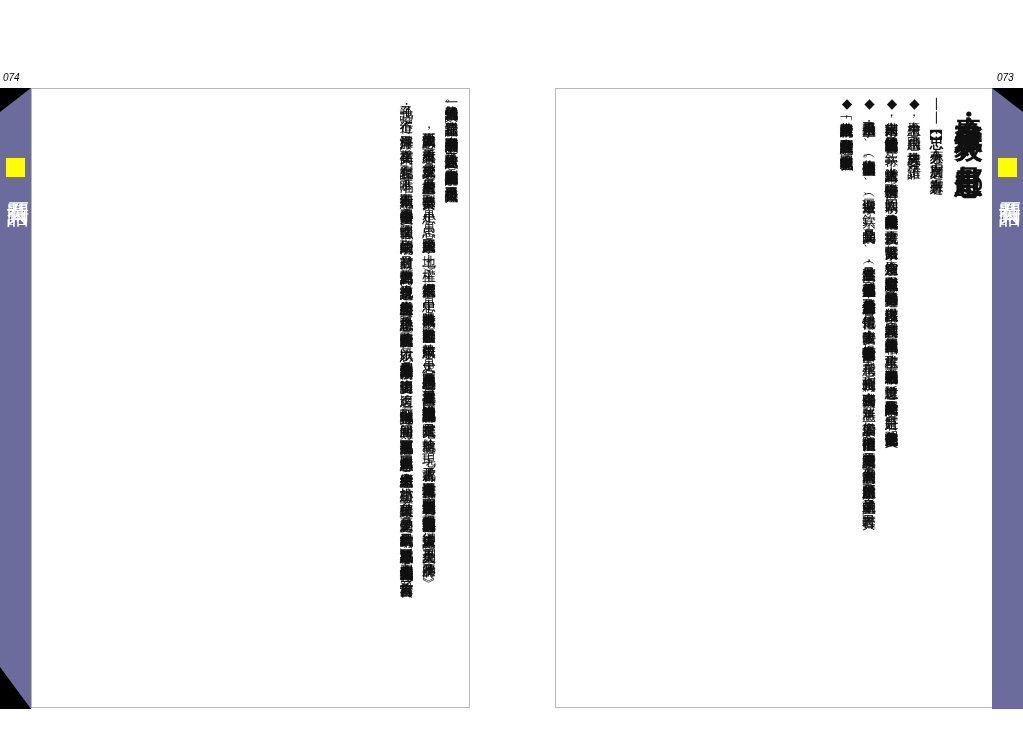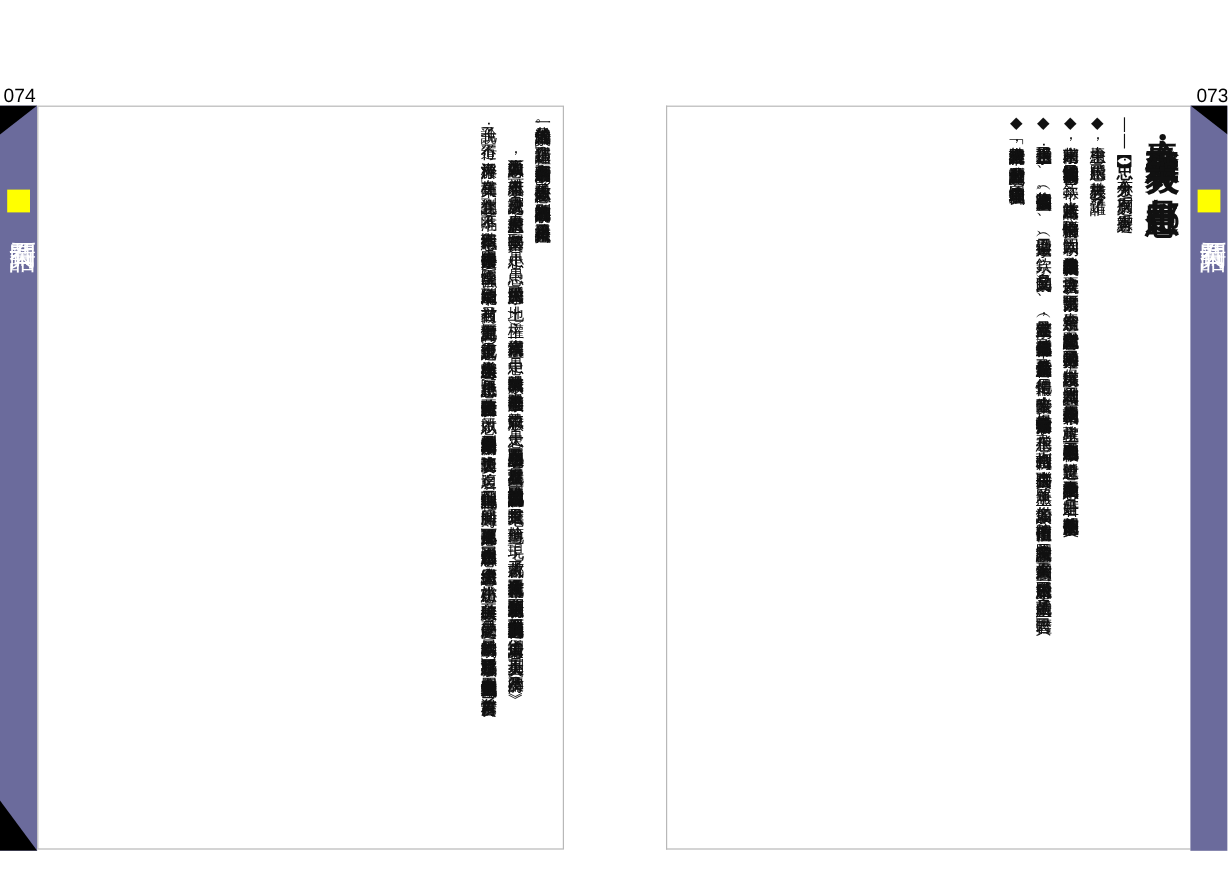--- a/index.html
+++ b/index.html
@@ -1,21 +1,21 @@
 <!DOCTYPE html>
 <html><head>
 <meta charset="utf-8">
 <style>
   html, body { margin: 0; padding: 0; }
   body {
     width: 1023px; height: 741px; background: #ffffff; position: relative; overflow: hidden;
     font-family: "DejaVu Sans", "Liberation Sans", sans-serif; color: #111;
   }
   .page-num {
-    position: absolute; top: 72px; font-size: 16px; font-family: "Liberation Sans", sans-serif; color: #000;
+    position: absolute; top: 72px; font-size: 10px; font-family: "Liberation Sans", sans-serif; color: #000; font-style: italic;
   }
   .page {
     position: absolute; top: 88px; height: 620px; border: 1px solid #b8b8b8; background: #fff; box-sizing: border-box;
   }
   .tab {
     position: absolute; top: 88px; width: 31px; height: 621px; background: #6b6b9c; overflow: hidden;
   }
   .tab .tri { position: absolute; width: 0; height: 0; }
   .tab .sq { position: absolute; left: 6px; top: 70px; width: 19px; height: 19px; background: #ffff00; }
   .tab .label {

